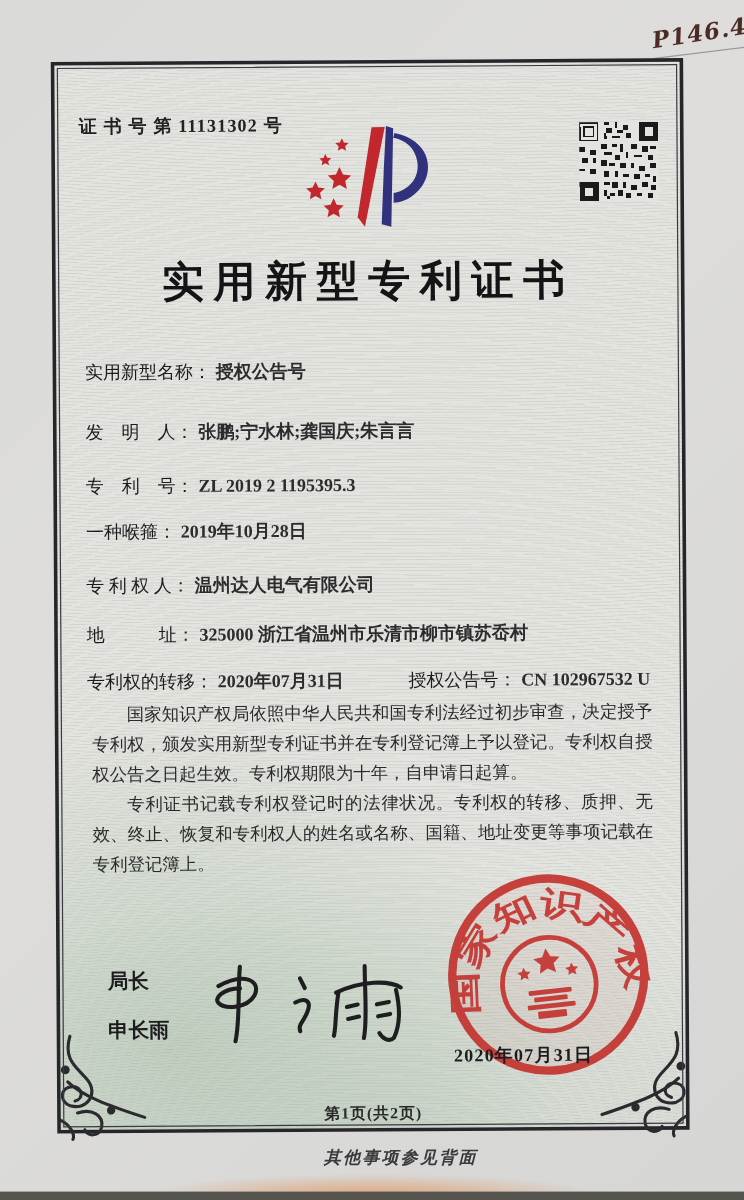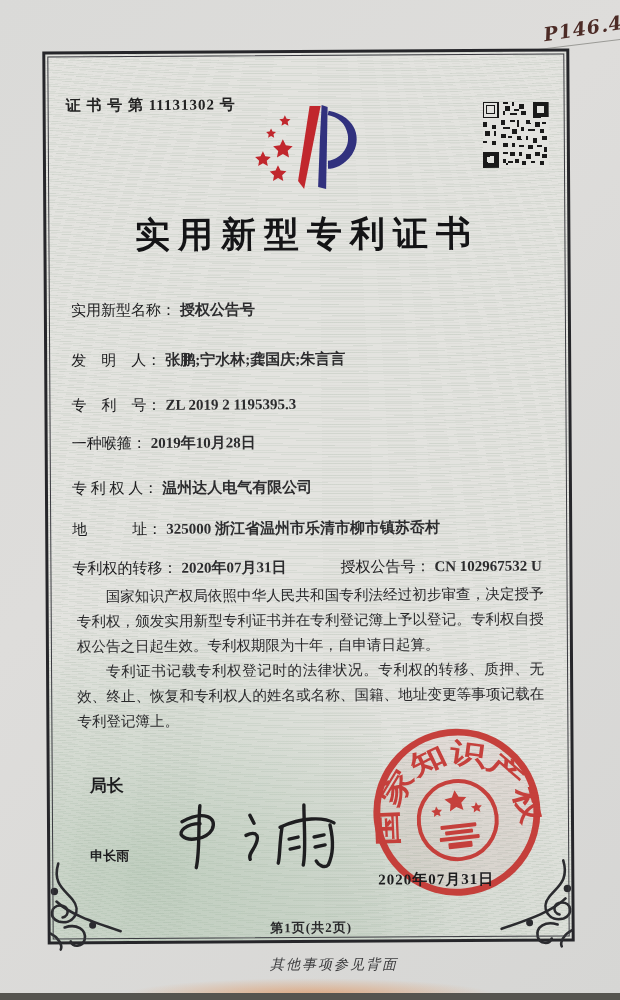--- a/index.html
+++ b/index.html
@@ -44,38 +44,38 @@
   }
   .row{position:absolute;left:24px;right:20px;font-size:15px;white-space:nowrap;}
   .row .lbl{font-weight:normal;color:#1b1b1d;}
   .row .val{font-weight:600;color:#2c2c2e;margin-left:4px;}
   .grant-no{position:absolute;left:268px;top:0;}
   .body-text{
     position:absolute;left:28px;right:26px;top:530px;
     font-size:14.5px;line-height:25px;color:#2a2a2c;text-align:justify;
   }
   .body-text p{margin:0;text-indent:2em;font-weight:500;}
-  .signer-title{position:absolute;left:40px;top:720px;font-size:17px;font-weight:bold;}
-  .signer-name{position:absolute;left:40px;top:793px;font-size:13px;font-weight:bold;}
+  .signer-title{position:absolute;left:40px;top:752px;font-size:17px;font-weight:bold;}
+  .signer-name{position:absolute;left:40px;top:793px;font-size:17px;font-weight:bold;}
   .signature{position:absolute;left:112px;top:738px;}
   .seal{position:absolute;left:315px;top:668px;transform:rotate(-6deg);opacity:0.92;}
   .seal-date{
     position:absolute;left:328px;top:818px;font-size:15px;font-weight:bold;
     letter-spacing:1px;color:#1c1c1e;
   }
   .page-footer{
     position:absolute;left:0;right:0;top:866px;text-align:center;
     font-size:13px;font-weight:bold;color:#2a2a2c;letter-spacing:1px;
   }
   .flourish{position:absolute;bottom:-10px;}
   .flourish.bl{left:-8px;}
   .flourish.br{right:-8px;transform:scaleX(-1);}
   .back-note{
     position:absolute;left:0;right:0;top:956px;text-align:center;
-    font-size:14px;font-weight:normal;color:#3a3a3c;letter-spacing:2px;font-style:italic;margin-left:48px;
+    font-size:14px;font-weight:bold;color:#3a3a3c;letter-spacing:2px;font-style:italic;margin-left:48px;
   }
   .handwritten-note{
     position:absolute;left:543px;top:16px;
     font-size:19px;font-style:italic;font-weight:bold;color:#4c2b26;
     transform:rotate(-9deg);letter-spacing:1px;
     font-family:"DejaVu Serif",serif;
   }
   .scan-bottom-strip{
     position:absolute;left:0;right:0;bottom:0;height:7px;background:#55544f;
   }

